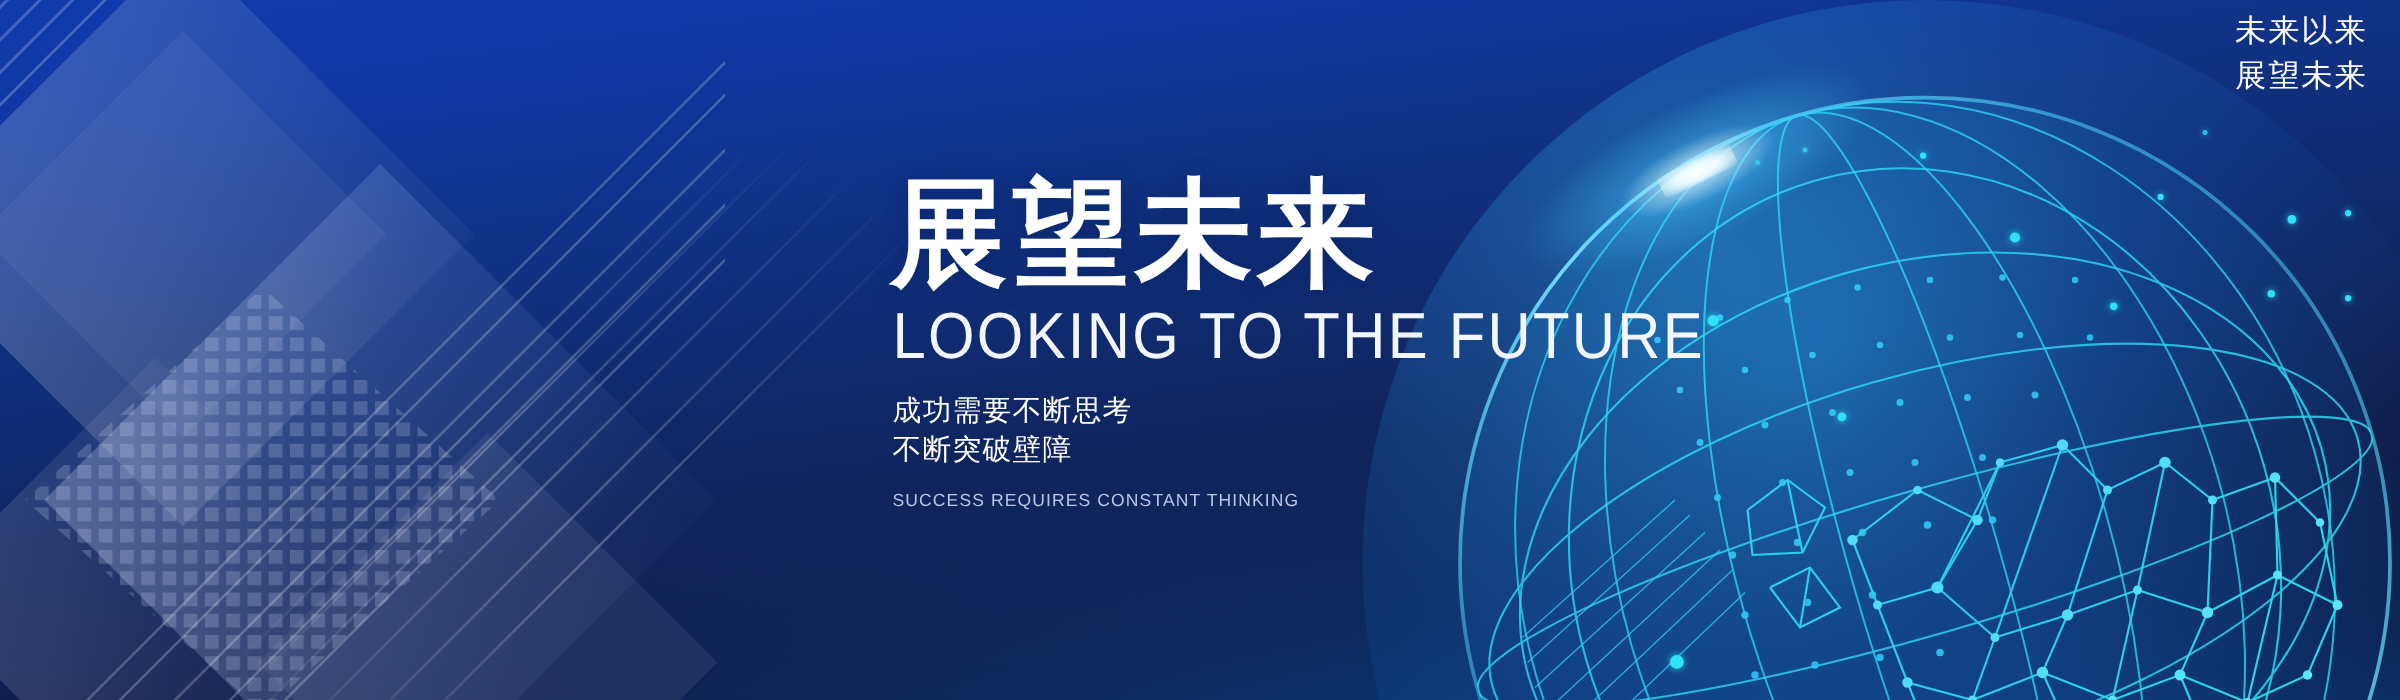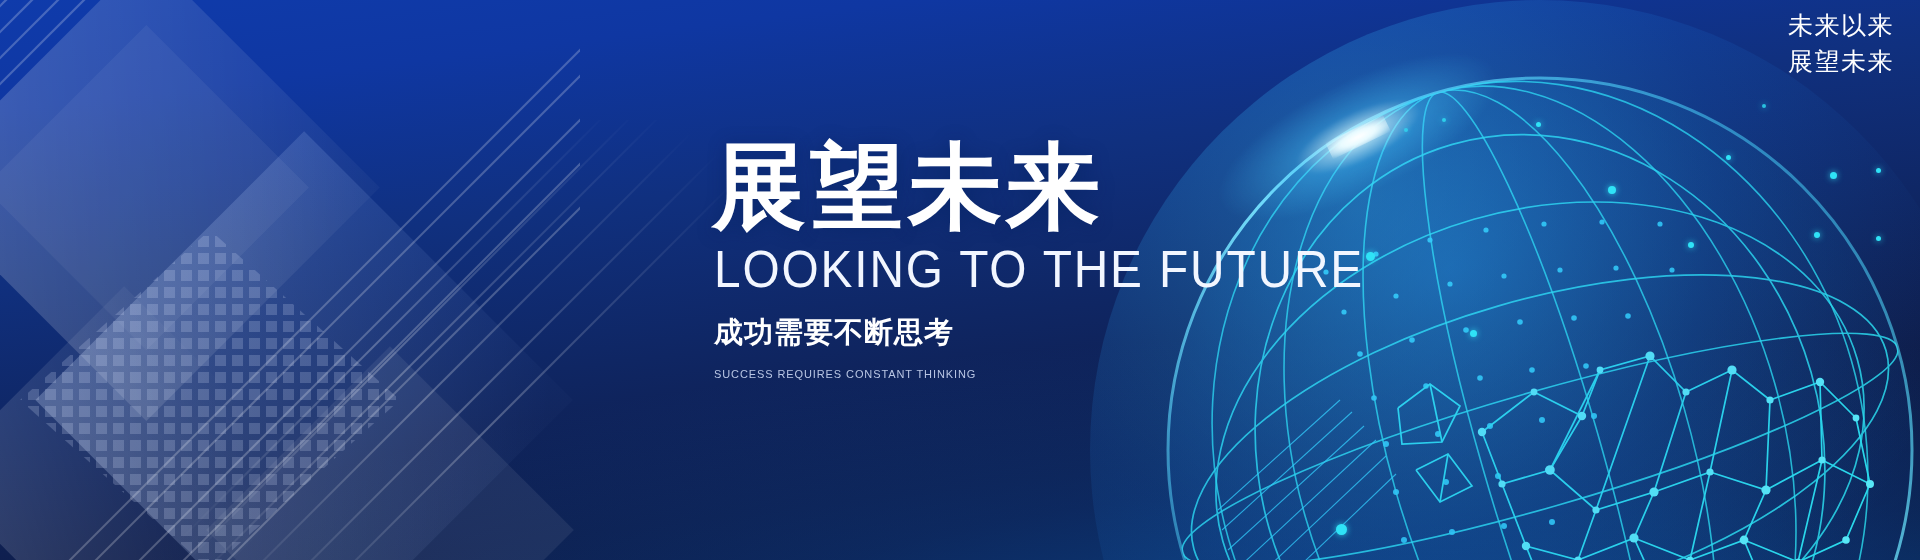--- a/index.html
+++ b/index.html
@@ -92,30 +92,30 @@
     line-height: 1.06;
     font-weight: 300;
     color: #f2f6ff;
     letter-spacing: 2.0px;
     white-space: nowrap;
     transform: scaleX(0.92);
     transform-origin: left center;
   }
   .sub-cn {
     margin: 16px 0 0 2px;
-    font-size: 29px;
+    font-size: 23px;
     line-height: 1.34;
-    font-weight: 700;
+    font-weight: 400;
     color: #ffffff;
     letter-spacing: 1px;
   }
   .sub-cn div { white-space: nowrap; }
   .sub-en {
     margin: 12px 0 0 2px;
-    font-size: 11px;
+    font-size: 14px;
     line-height: 1.86;
     font-weight: 400;
     color: #b9c6e4;
     letter-spacing: 0.9px;
   }
   .sub-en div { white-space: nowrap; }
 
   
   .corner-slogan {
     position: absolute;
@@ -422,20 +422,21 @@
     <div>未来以来</div>
     <div>展望未来</div>
   </div>
 
   <div class="copy">
     <h1 class="title-cn">展望未来</h1>
     <div class="title-en">LOOKING TO THE FUTURE</div>
 
     <div class="sub-cn">
       <div>成功需要不断思考</div>
+      <div>不断突破壁障</div>
     </div>
 
     <div class="sub-en">
       <div>SUCCESS REQUIRES CONSTANT THINKING</div>
     </div>
   </div>
 
 </div>
 
 </body></html>

